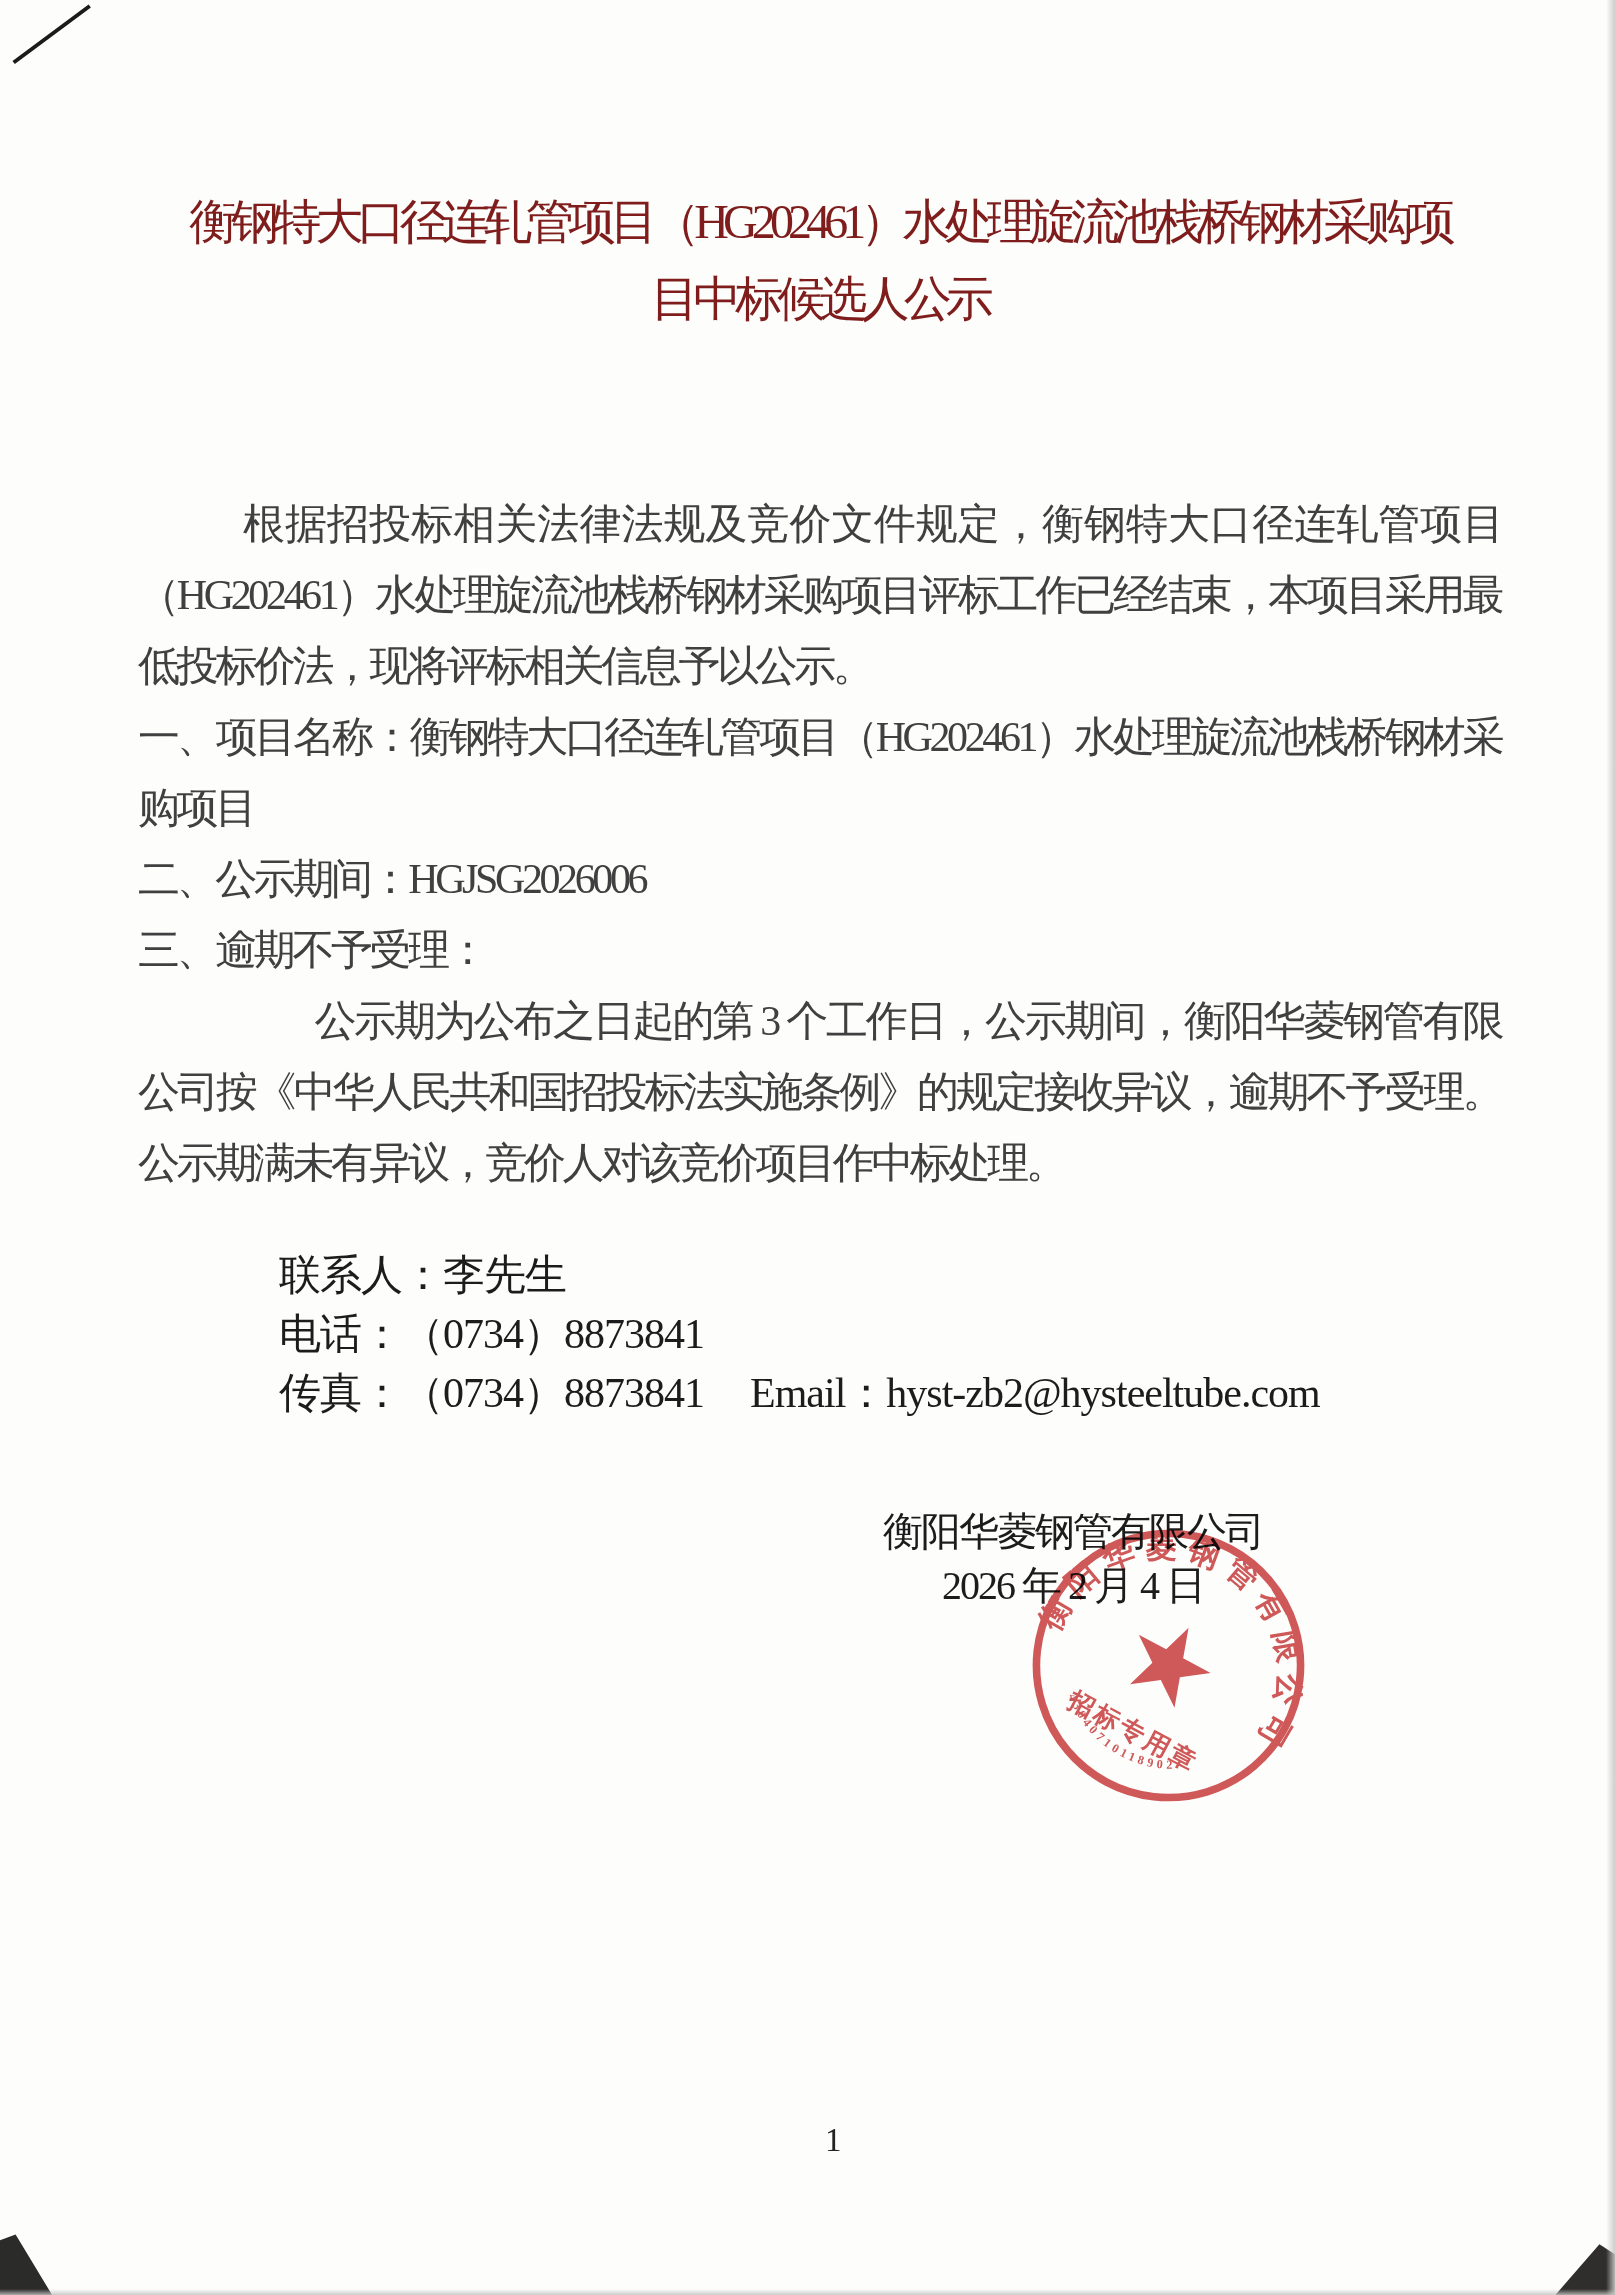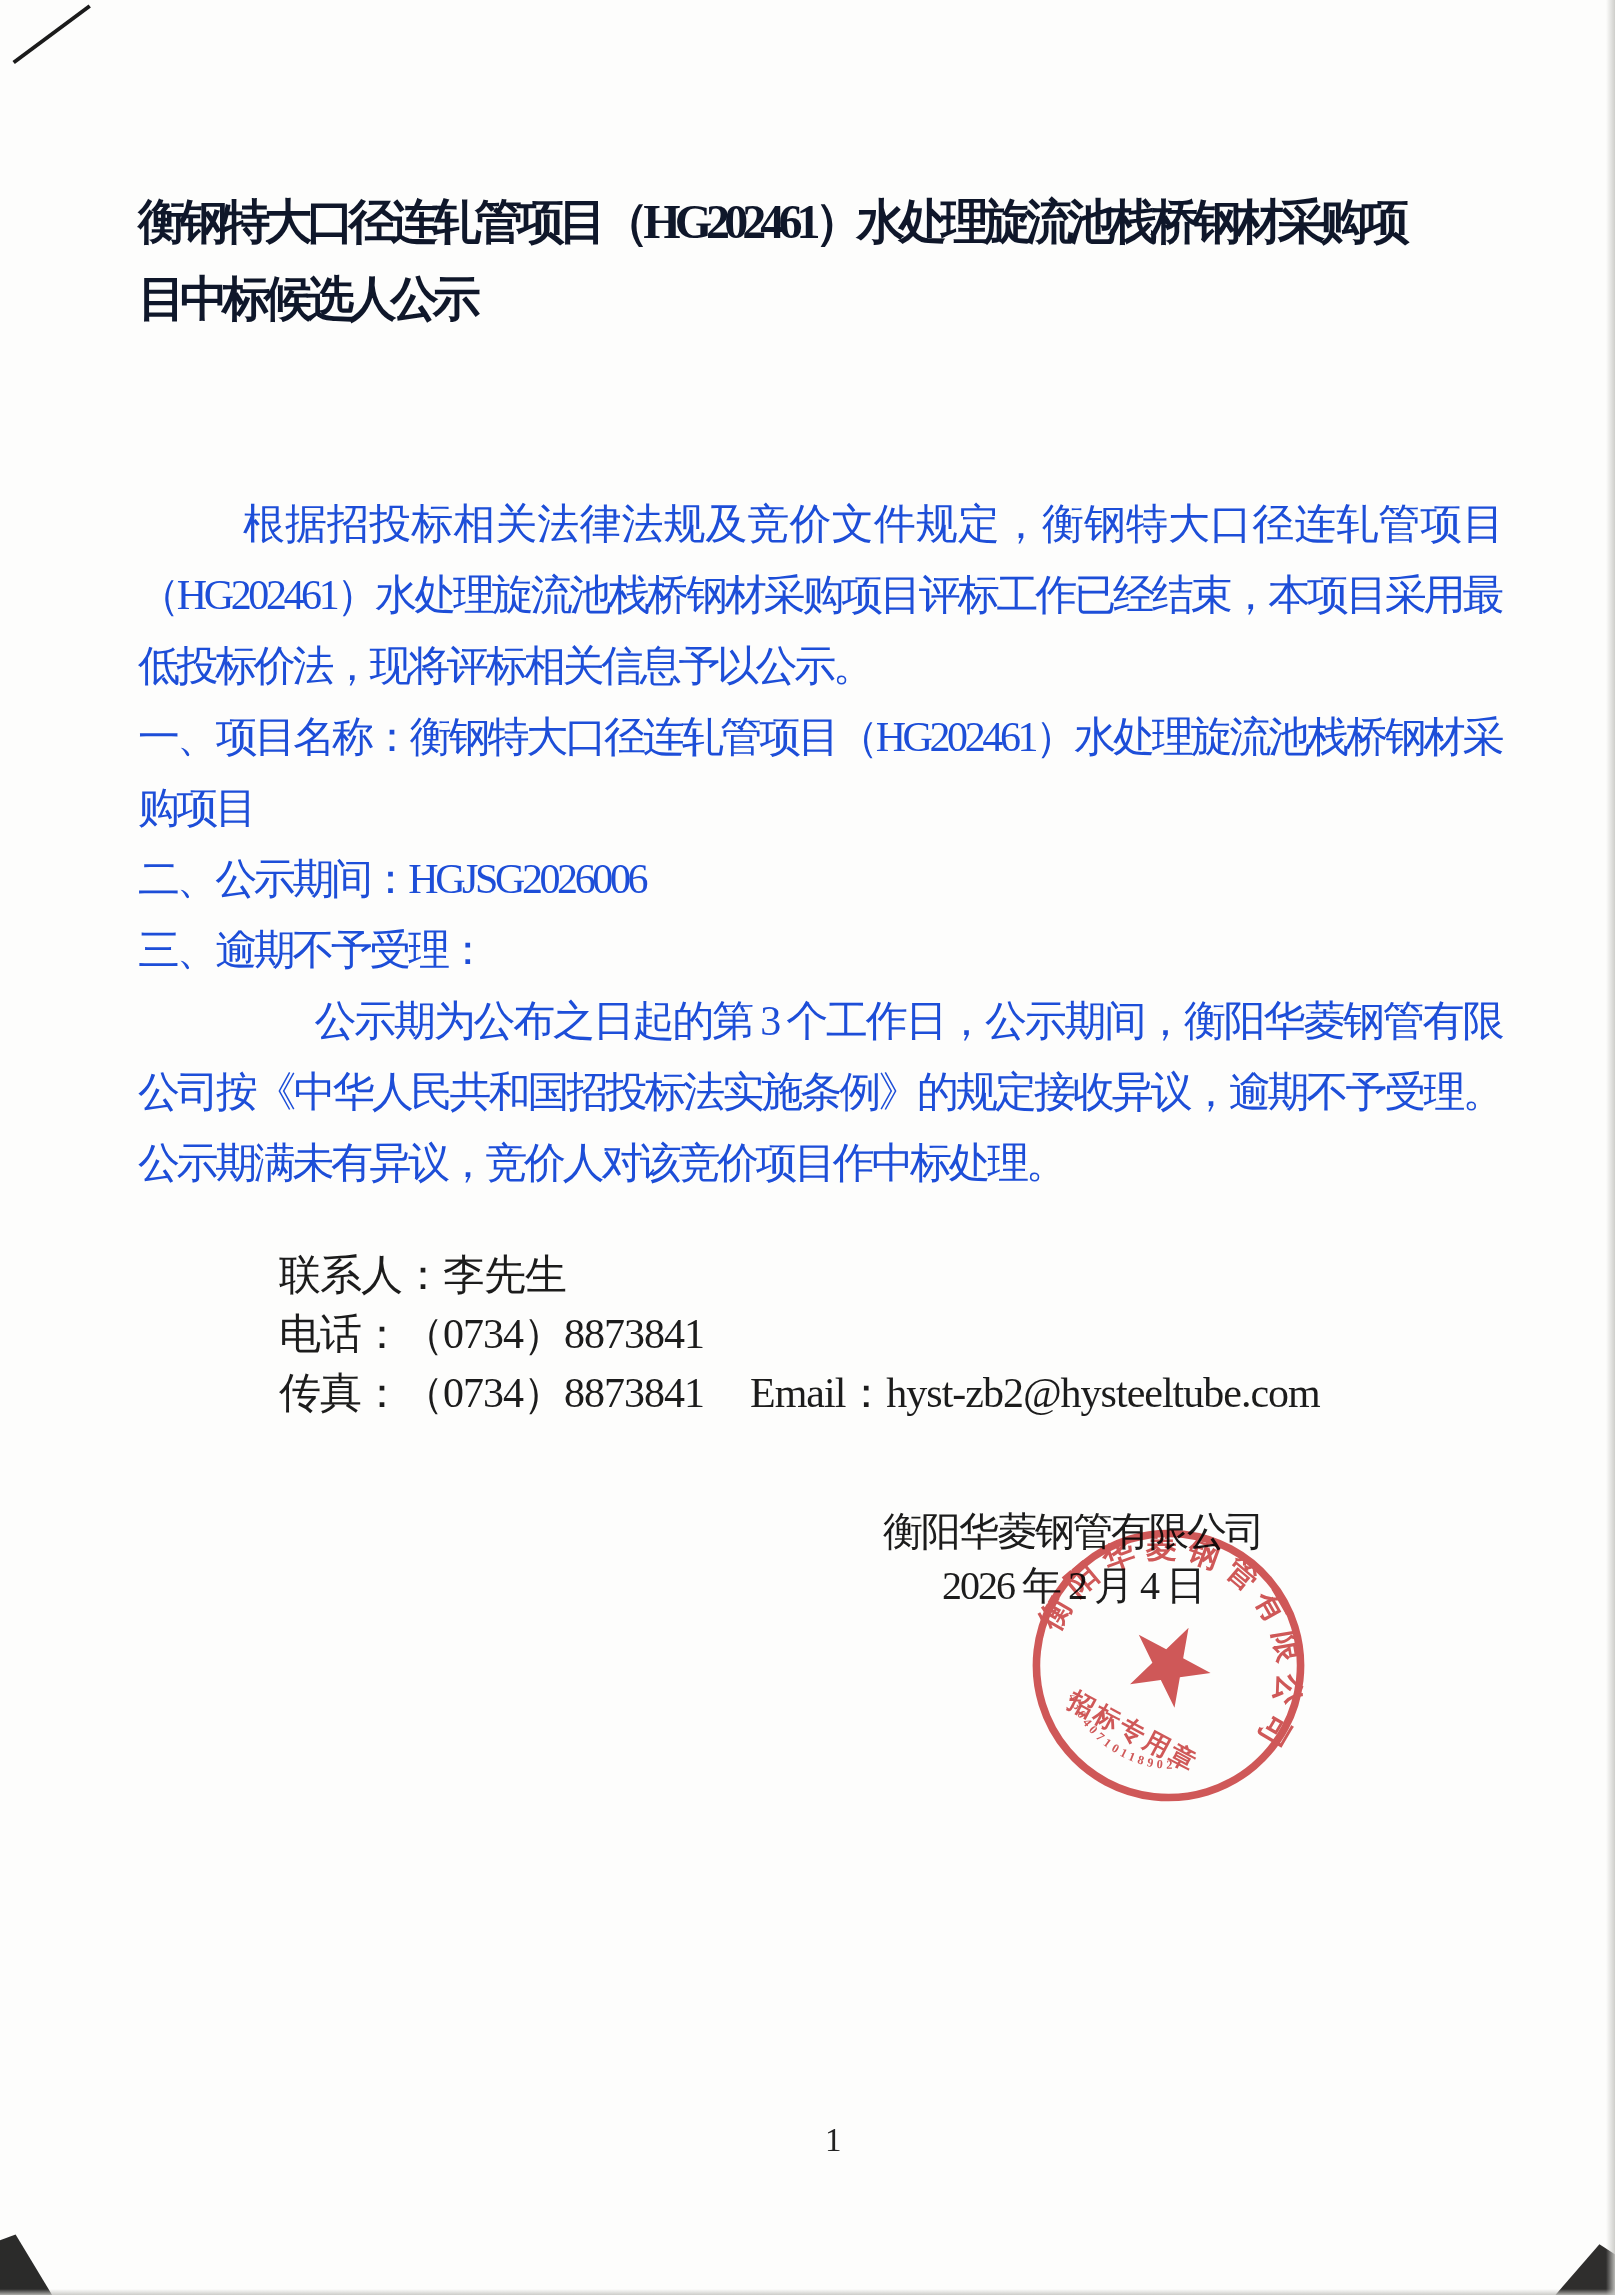--- a/index.html
+++ b/index.html
@@ -7,34 +7,35 @@
   body {
     background:#fdfdfc;
     font-family:"Liberation Serif","DejaVu Serif",serif;
     color:#1c1c1c;
     position:relative;
     overflow:hidden;
   }
   .page { position:absolute; inset:0; padding:183px 115px 0 138px; }
 
   .title {
-    font-weight:bold;
+    font-weight:normal;
     font-size:48px;
     line-height:77px;
     letter-spacing:-5.9px;
-    color:#0f172a;
+    text-align:center;
+    color:#7f1d1d;
   }
 
   .body-text { margin-top:152px; }
   .line {
     font-size:42px;
     line-height:71px;
     letter-spacing:-3.4px;
     text-align:justify;
-    color:#1d4ed8;
+    color:#404040;
   }
   .indent-intro  { text-indent:2.5em; }
   .indent-deep   { text-indent:4.2em; }
 
   .contact {
     margin-top:47px;
     margin-left:141px;
     font-size:42px;
     line-height:59px;
     letter-spacing:-1px;

